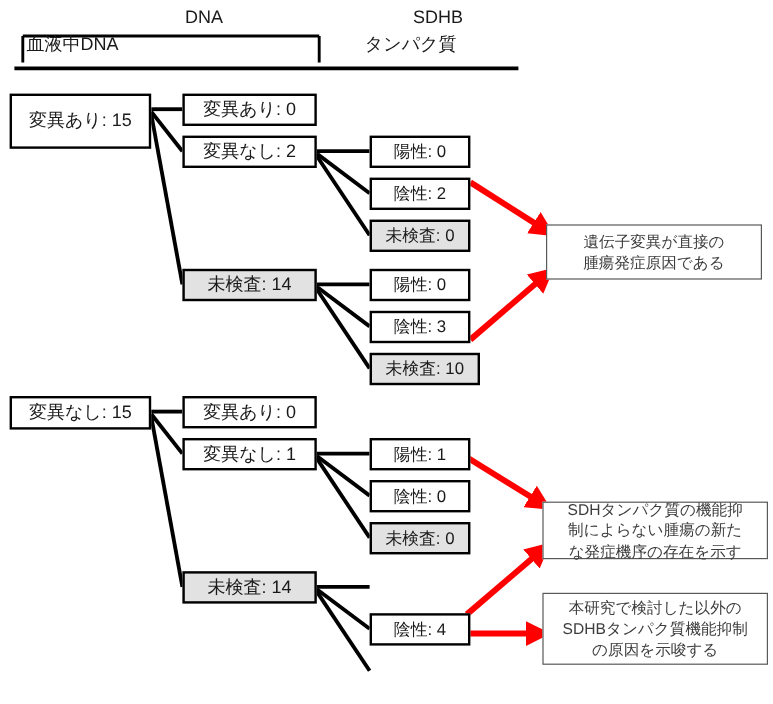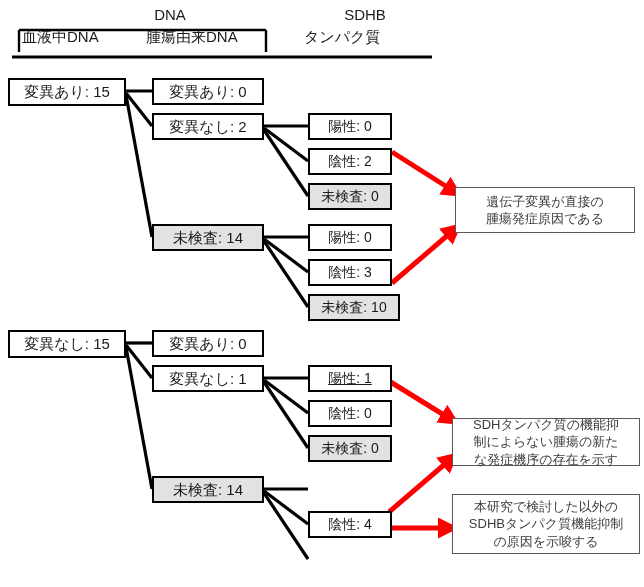--- a/index.html
+++ b/index.html
@@ -7,21 +7,20 @@
   body{
     font-family:"Liberation Sans","DejaVu Sans",sans-serif;
     -webkit-font-smoothing:antialiased;
   }
   #canvas{
     position:relative;
     width:644px;
     height:587px;
     background:#ffffff;
     overflow:hidden;
-    border-radius:31px;
   }
   #edges{
     position:absolute;
     left:0; top:0;
     width:644px; height:587px;
     pointer-events:none;
   }
   
   .hdr-label{
     position:absolute;
@@ -131,45 +130,44 @@
 
     <g stroke="#ff0000" stroke-width="5" fill="none" marker-end="url(#redhead)">
       <line x1="389" y1="381" x2="452" y2="420"></line>
       <line x1="389" y1="512" x2="452" y2="458"></line>
       <line x1="389" y1="528" x2="450" y2="528"></line>
     </g>
   </svg>
 
   <div class="hdr-label hdr-dna">DNA</div>
   <div class="hdr-label hdr-blood">血液中DNA</div>
-  <div class="hdr-label hdr-tumor">腫瘍由来DNA</div>
   <div class="hdr-label hdr-sdhb">SDHB</div>
   <div class="hdr-label hdr-protein">タンパク質</div>
 
-  <div class="node lvl1" style="left:8px;  top:78px;  width:118px; height:28px;text-align:right;">変異あり: 15</div>
+  <div class="node lvl1" style="left:8px;  top:78px;  width:118px; height:46px;text-align:right;">変異あり: 15</div>
 
   <div class="node lvl2" style="left:152px; top:78px;  width:112px; height:27px;">変異あり: 0</div>
   <div class="node lvl2" style="left:152px; top:113px; width:112px; height:27px;">変異なし: 2</div>
   <div class="node lvl2 gray" style="left:152px; top:224px; width:112px; height:27px;">未検査: 14</div>
 
   <div class="node lvl3" style="left:308px; top:113px; width:84px; height:27px;">陽性: 0</div>
   <div class="node lvl3" style="left:308px; top:148px; width:84px; height:27px;">陰性: 2</div>
   <div class="node lvl3 gray" style="left:308px; top:183px; width:84px; height:27px;">未検査: 0</div>
 
   <div class="node lvl3" style="left:308px; top:224px; width:84px; height:27px;">陽性: 0</div>
   <div class="node lvl3" style="left:308px; top:259px; width:84px; height:27px;">陰性: 3</div>
   <div class="node lvl3 gray" style="left:308px; top:294px; width:92px; height:27px;">未検査: 10</div>
 
   <div class="node lvl1" style="left:8px;  top:330px; width:118px; height:28px;">変異なし: 15</div>
 
   <div class="node lvl2" style="left:152px; top:330px; width:112px; height:27px;">変異あり: 0</div>
   <div class="node lvl2" style="left:152px; top:365px; width:112px; height:27px;">変異なし: 1</div>
   <div class="node lvl2 gray" style="left:152px; top:476px; width:112px; height:27px;">未検査: 14</div>
 
-  <div class="node lvl3" style="left:308px; top:365px; width:84px; height:27px;text-decoration:underline;">陽性: 1</div>
+  <div class="node lvl3" style="left:308px; top:365px; width:84px; height:27px;">陽性: 1</div>
   <div class="node lvl3" style="left:308px; top:400px; width:84px; height:27px;">陰性: 0</div>
   <div class="node lvl3 gray" style="left:308px; top:435px; width:84px; height:27px;">未検査: 0</div>
 
   <div class="node lvl3" style="left:308px; top:511px; width:84px; height:27px;">陰性: 4</div>
 
   <div class="callout" style="left:455px; top:187px; width:180px; height:46px;">
     <div>
       <span>遺伝子変異が直接の</span>
       <span>腫瘍発症原因である</span>
     </div>

